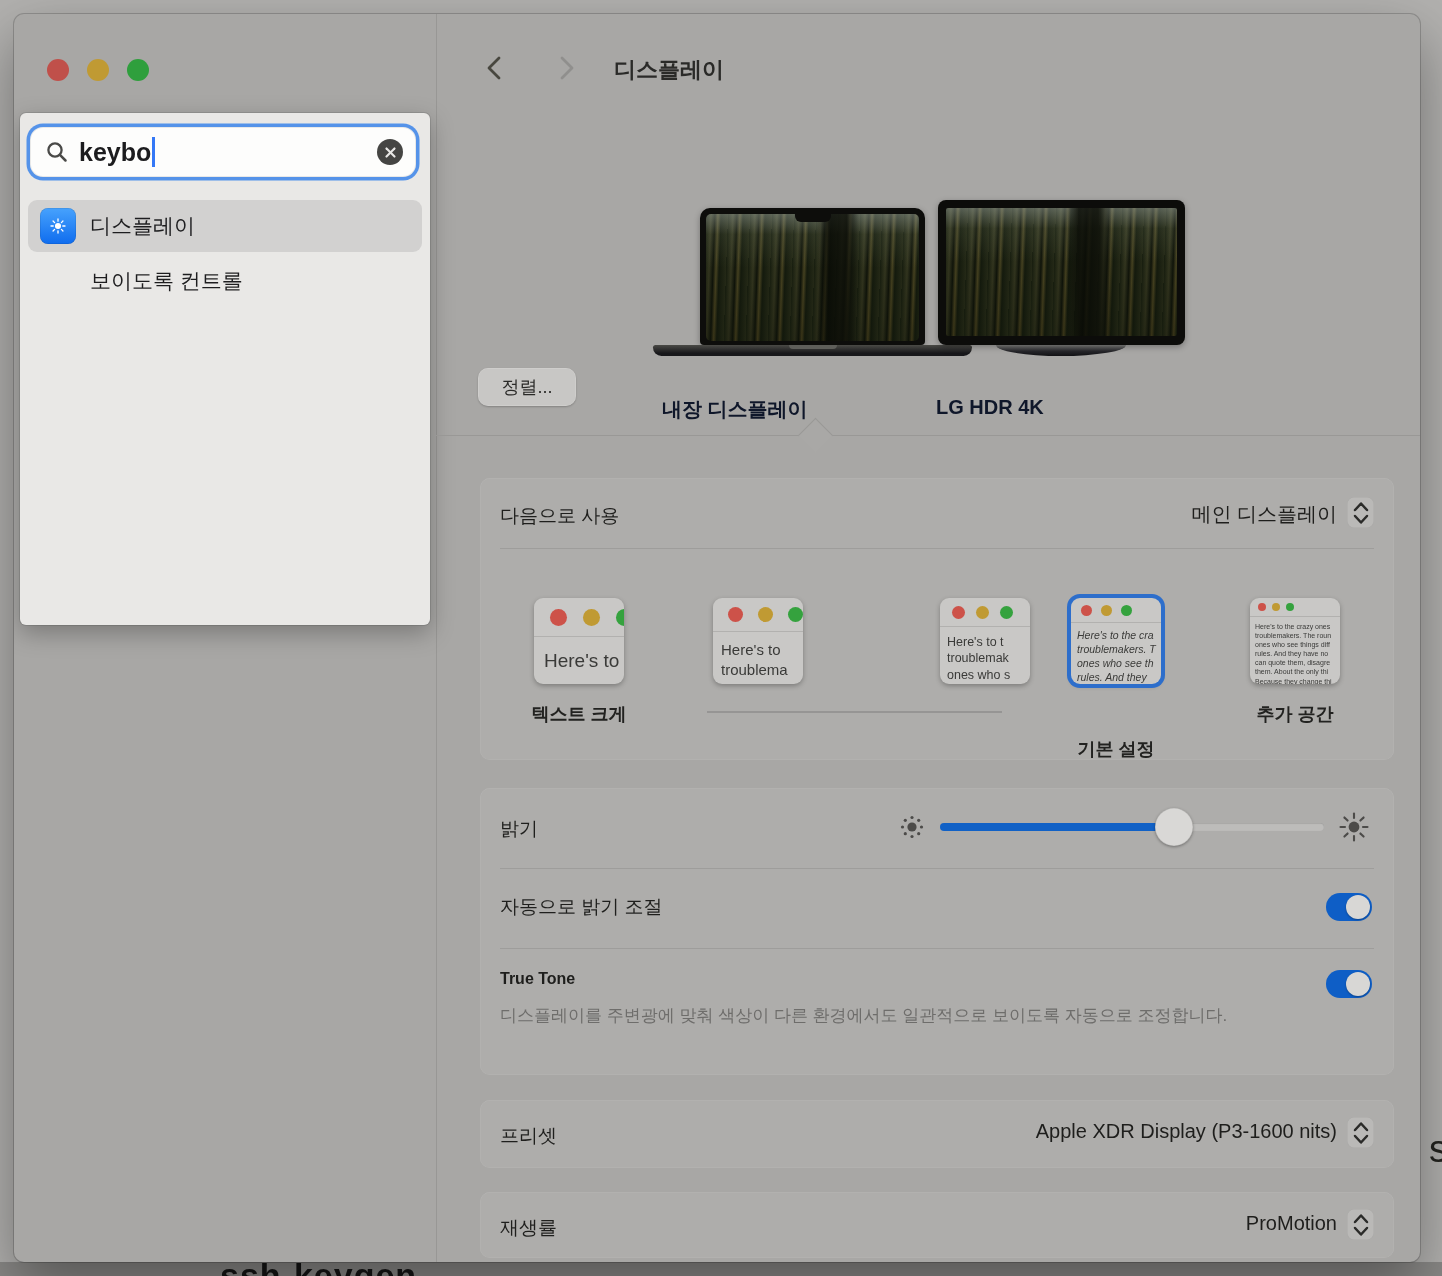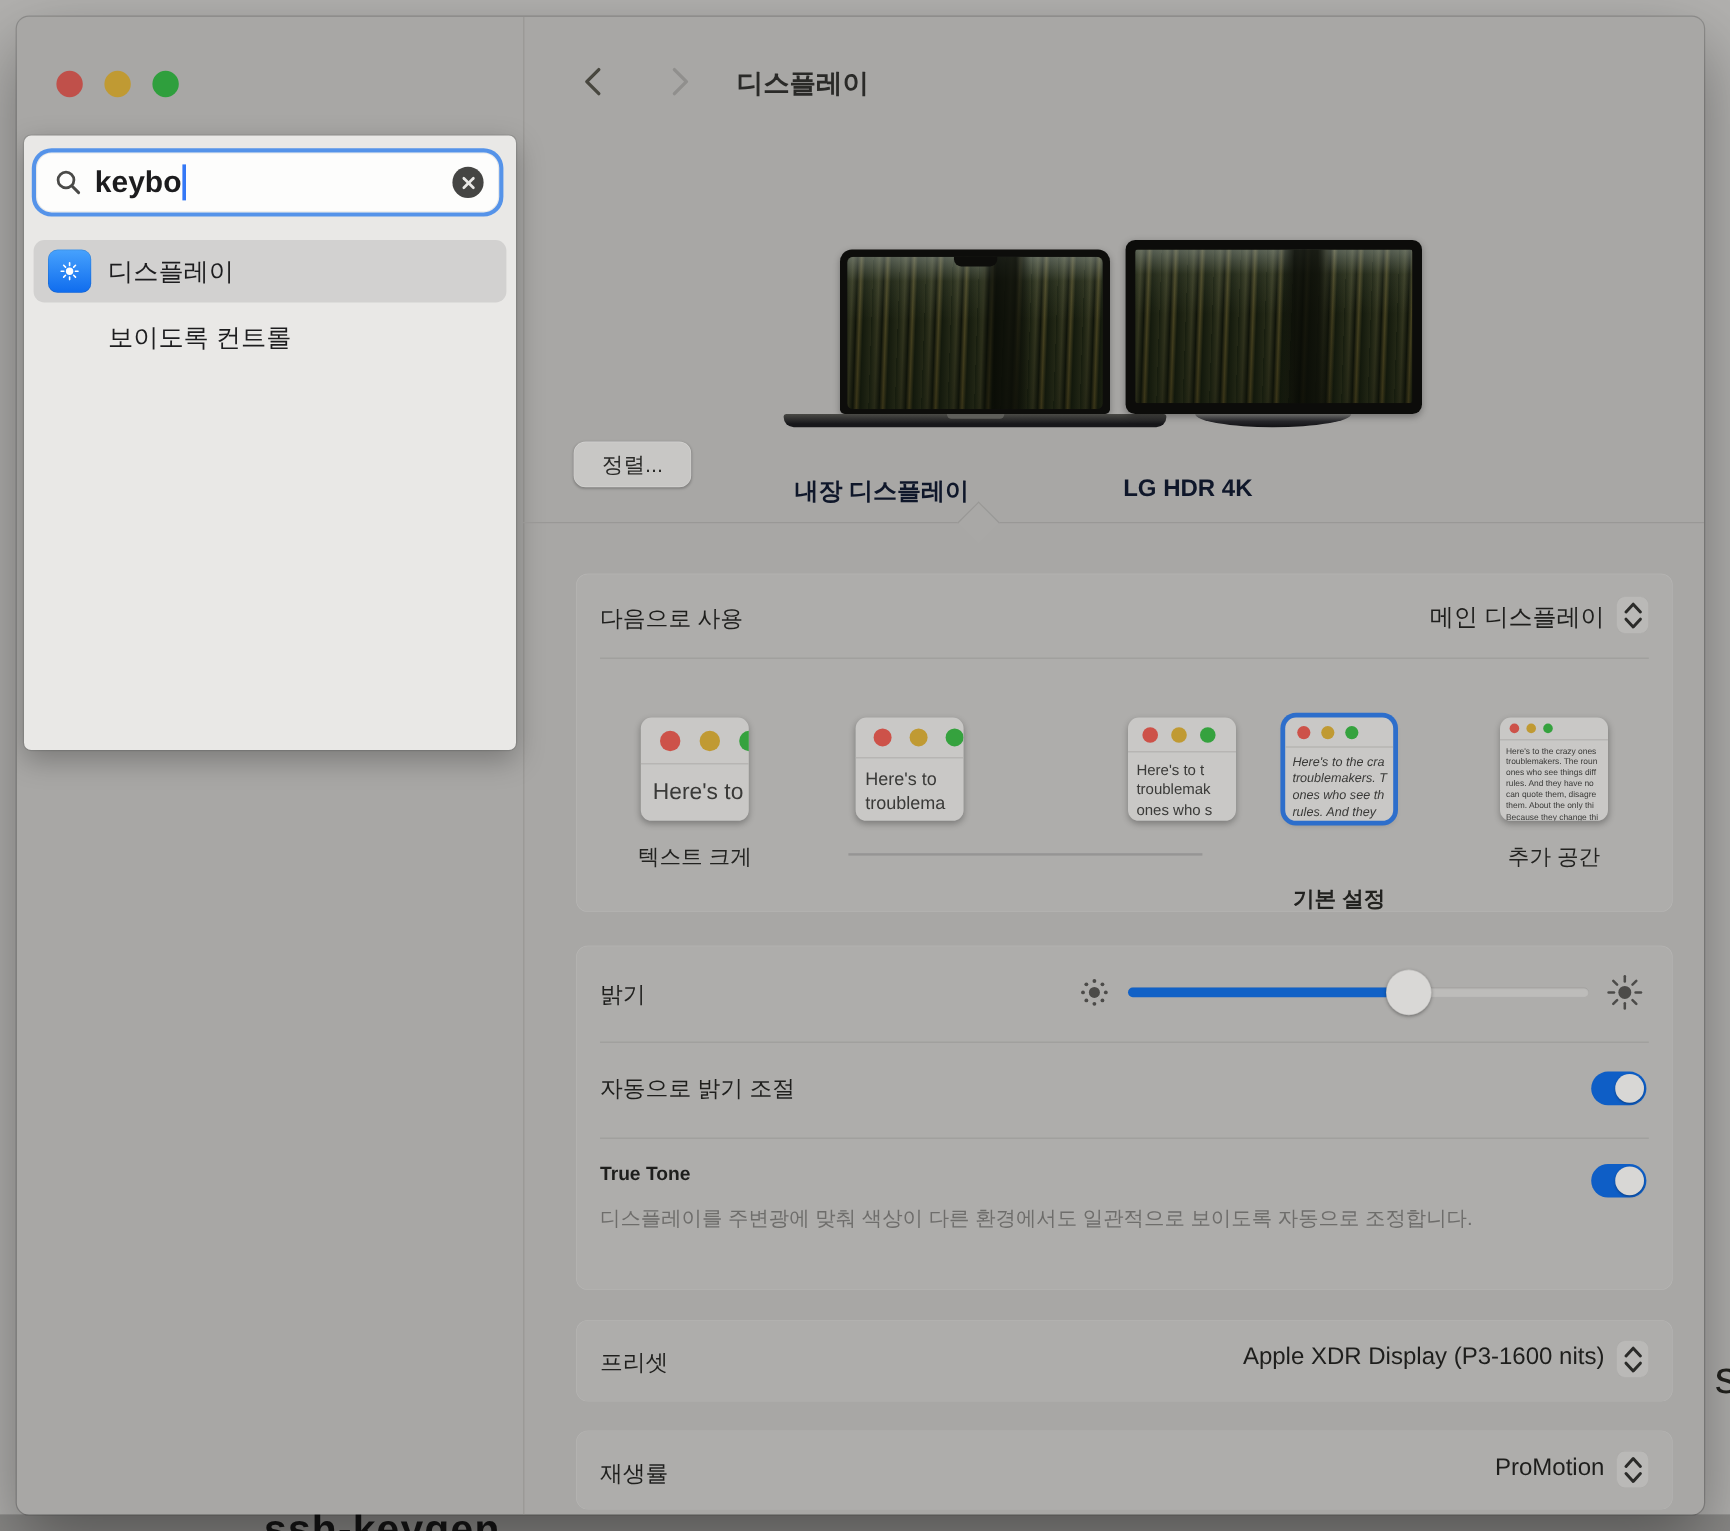--- a/index.html
+++ b/index.html
@@ -117,21 +117,21 @@
     border-radius:9px;overflow:hidden;box-shadow:0 2px 5px rgba(0,0,0,.28);}
   .mini-window.selected{box-shadow:0 0 0 4px #2d6ecb,0 2px 5px rgba(0,0,0,.25);font-style:italic;}
   .mini-titlebar{border-bottom:1px solid #b2b1af;display:flex;align-items:center;}
   .mini-dot{border-radius:50%;flex:0 0 auto;}
   .mini-dot.r{background:#cd5249;}
   .mini-dot.y{background:#c09a33;}
   .mini-dot.g{background:#35a23e;}
   .mini-text{color:#3a3a38;}
   .mini-text div{white-space:nowrap;overflow:hidden;}
   .opt-label{position:absolute;top:224px;width:180px;text-align:center;font-size:18px;
-    font-weight:400;color:#222220;}
+    font-weight:700;color:#222220;}
   .opt-label.sel{font-weight:700;margin-top:35px;}
   .opt-connector{left:227px;top:233px;width:295px;height:2px;background:#969594;}
 
   
   .bright-label{left:20px;top:28px;}
   .sun-dim{left:419px;top:26px;}
   .sun-bright{left:858px;top:23px;}
   .slider-track{left:460px;top:35px;width:384px;height:8px;background:#bdbcba;border-radius:4px;
     box-shadow:inset 0 .5px 1px rgba(0,0,0,.2);}
   .slider-fill{position:absolute;left:0;top:0;height:8px;background:#1161c6;border-radius:4px;}

